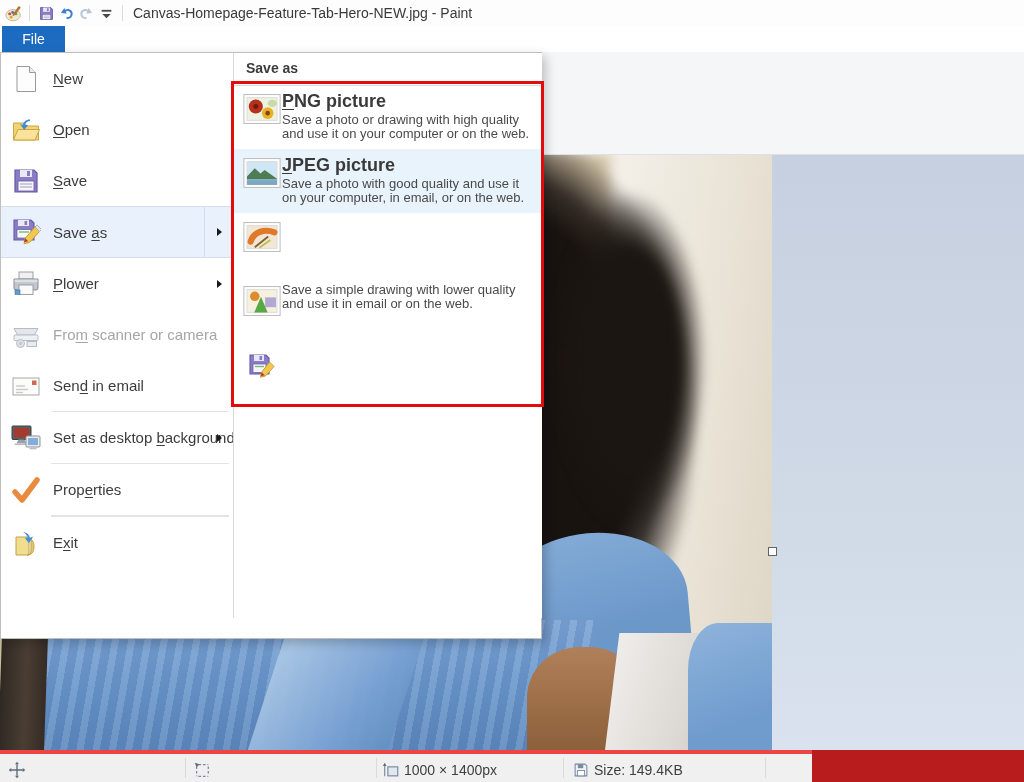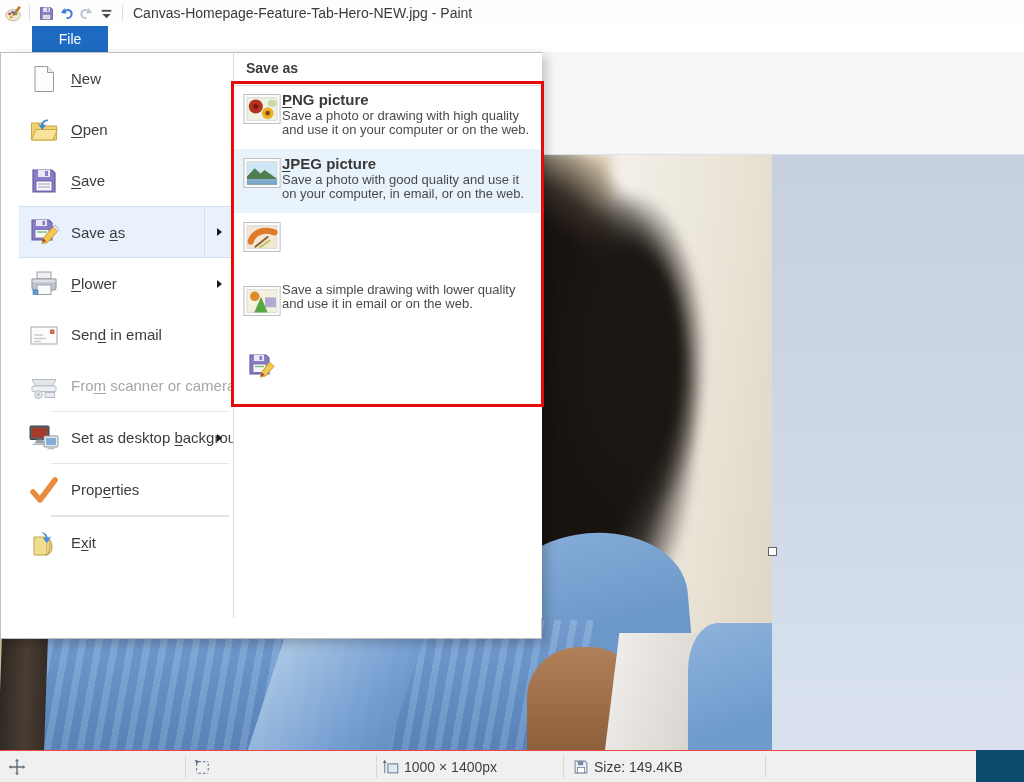--- a/index.html
+++ b/index.html
@@ -1,30 +1,30 @@
 <!DOCTYPE html>
 <html><head>
 <meta charset="utf-8">
 <style>
   html,body{margin:0;padding:0;background:#fff;font-family:"Liberation Sans",sans-serif;}
-  #app{position:relative;width:1024px;height:782px;overflow:hidden;background:#0c4a6e;}
+  #app{position:relative;width:1024px;height:782px;overflow:hidden;background:#b91c1c;}
   u{text-decoration:underline;text-underline-offset:2px;}
 
   
   #titlebar{position:absolute;left:0;top:0;width:1024px;height:26px;background:#fdfdfd;display:flex;align-items:center;}
   .qat-btn{width:20px;height:20px;display:flex;align-items:center;justify-content:center;flex:0 0 auto;}
   .qat-btn svg{width:17px;height:17px;}
   #paint-logo-btn{margin-left:3px;}
   .tb-sep{width:1px;height:16px;background:#dcdcdc;margin:0 6px;flex:0 0 auto;}
   #window-title{font-size:14px;color:#3a3a3a;margin-left:4px;white-space:nowrap;}
 
   
   #tabrow{position:absolute;left:0;top:26px;width:1024px;height:26px;background:#ffffff;}
-  #file-tab{position:absolute;left:2px;top:0;width:76px;height:26px;background:#1d6bc0;color:#fff;
-    font-size:14px;display:flex;align-items:center;justify-content:center;margin-left:30px;}
+  #file-tab{position:absolute;left:2px;top:0;width:63px;height:26px;background:#1d6bc0;color:#fff;
+    font-size:14px;display:flex;align-items:center;justify-content:center;}
 
   
   #ribbon{position:absolute;left:0;top:52px;width:1024px;height:102px;background:#f5f6f7;border-bottom:1px solid #dde1e7;}
 
   
   #canvas-area{position:absolute;left:0;top:155px;width:1024px;height:595px;background:linear-gradient(180deg,#c6d0e0 0%,#ccd6e4 40%,#d9e2ee 100%);}
   #photo{position:absolute;left:0;top:0;width:772px;height:595px;overflow:hidden;
     background:linear-gradient(97deg,#c3b28e 0%,#d3c6a9 15%,#e4dbc8 38%,#efe9dd 58%,#f3efe7 74%,#e9e3d6 88%,#ddd5c4 100%);}
   #photo .layer{position:absolute;}
   .tanband{left:495px;top:0;width:115px;height:520px;background:linear-gradient(180deg,rgba(188,166,124,.6),rgba(188,166,124,0));filter:blur(6px);}
@@ -46,44 +46,44 @@
   .denim-right{left:688px;top:468px;width:84px;height:130px;border-radius:36% 0 0 0;
     background:linear-gradient(160deg,#8fb4dc,#6f9bcd 75%);}
   .strap{left:0;top:478px;width:46px;height:120px;transform:rotate(2deg);
     background:linear-gradient(90deg,#2f2822,#4a3e34 55%,#352c25);}
   #resize-handle{position:absolute;left:768px;top:392px;width:7px;height:7px;background:#fff;border:1px solid #636363;}
 
   
   #dropdown{position:absolute;left:0;top:52px;width:542px;height:587px;background:#fff;border:1px solid #bfbfbf;
     box-sizing:border-box;box-shadow:4px 4px 10px rgba(0,0,0,.22);}
   #left-pane{position:absolute;left:0;top:0;width:232px;height:585px;}
-  .mrow{position:relative;height:51px;display:flex;align-items:center;padding-left:10px;box-sizing:border-box;margin-left:18px;}
+  .mrow{position:relative;height:51px;display:flex;align-items:center;padding-left:10px;box-sizing:border-box;}
   .mrow.selected{height:52px;background:#e9f2fc;border-top:1px solid #cfdef0;border-bottom:1px solid #cfdef0;}
   .mi-icon{width:30px;height:30px;margin-right:12px;flex:0 0 auto;}
   .mi-icon svg{width:30px;height:30px;}
   .mi-label{font-size:15px;color:#3c3c3c;white-space:nowrap;}
   .mrow.disabled .mi-label{color:#a6a6a6;}
   .mi-arrowcol{position:absolute;right:0;top:0;bottom:0;width:28px;display:flex;align-items:center;justify-content:center;}
   .mrow.selected .mi-arrowcol{border-left:1px solid #cfdef0;}
   .tri{width:0;height:0;border-left:5px solid #1a1a1a;border-top:4px solid transparent;border-bottom:4px solid transparent;}
   .msep{border-top:1px solid #e4e4e4;margin-left:50px;margin-right:4px;height:0;}
 
   #right-pane{position:absolute;left:232px;top:0;width:308px;height:565px;border-left:1px solid #dadada;background:#fff;}
   #submenu-header{height:25px;padding:7px 0 0 12px;font-size:14px;font-weight:bold;color:#3b3b3b;border-bottom:1px solid #dadada;box-sizing:content-box;}
   #submenu-items{position:absolute;left:0;top:32px;right:0;}
   .srow{position:relative;height:64px;box-sizing:border-box;padding:6px 8px 0 48px;}
   .srow.highlighted{background:#e9f3fc;}
   .s-icon{position:absolute;left:9px;top:9px;width:38px;height:30px;}
   .s-icon svg{width:38px;height:30px;}
-  .s-title{font-size:15px;font-weight:bold;color:#3a3a3a;margin-bottom:1px;}
+  .s-title{font-size:18px;font-weight:bold;color:#3a3a3a;margin-bottom:1px;}
   .s-desc{font-size:13px;color:#4a4a4a;line-height:14px;max-width:264px;}
   #red-box{position:absolute;left:-3px;top:28px;width:313px;height:326px;border:3px solid #e30b0b;box-sizing:border-box;z-index:5;pointer-events:none;}
 
   
-  #statusbar{position:absolute;left:0;top:750px;width:976px;height:32px;background:#f0f0f0;border-top:1px solid #ef4444;box-sizing:border-box;}
+  #statusbar{position:absolute;left:0;top:750px;width:812px;height:32px;background:#f0f0f0;border-top:4px solid #ef4444;box-sizing:border-box;}
   .sb-sep{position:absolute;top:4px;bottom:4px;width:1px;background:#d9d9d9;}
   .sb-icon{position:absolute;top:7px;width:18px;height:18px;}
   .sb-icon svg{width:18px;height:18px;}
   .sb-text{position:absolute;top:8px;font-size:14px;color:#3f3f3f;white-space:nowrap;}
 </style>
 </head>
 <body>
 
 <div id="app">
 
@@ -206,40 +206,40 @@
               <path d="M3 10 h24 v9 a2 2 0 0 1 -2 2 h-20 a2 2 0 0 1 -2 -2 z" fill="#c2c7cf" stroke="#878d96"></path>
               <rect x="3.6" y="10.6" width="22.8" height="2.6" fill="#dde0e5"></rect>
               <rect x="8" y="16" width="14" height="9.5" fill="#fafafa" stroke="#9aa0a8"></rect>
               <rect x="4" y="21" width="5" height="4.5" fill="#5d9fd4" stroke="#3d6f9c" stroke-width=".6"></rect>
             </svg></span>
     <span class="mi-label"><span class="pre"></span><u class="key">P</u><span class="post">lower</span></span>
     <span class="mi-arrowcol">
             <i class="tri"></i>
           </span>
   </div>
+        <div class="mrow disabled">
+    <span class="mi-icon"><svg viewBox="0 0 30 30">
+              <path d="M3 8.5 h24 l-3.5 6.5 H6.5 z" fill="#e3e7ec" stroke="#b7bcc4"></path>
+              <rect x="3" y="15" width="24" height="5.5" rx="1" fill="#eef1f4" stroke="#b7bcc4"></rect>
+              <circle cx="9.5" cy="23.5" r="4" fill="#dfe3e8" stroke="#b7bcc4"></circle>
+              <circle cx="9.5" cy="23.5" r="1.7" fill="#c3c9d1"></circle>
+              <rect x="16" y="21.5" width="9.5" height="5" fill="#e8ebef" stroke="#b7bcc4"></rect>
+            </svg></span>
+    <span class="mi-label"><span class="pre">Fro</span><u class="key">m</u><span class="post"> scanner or camera</span></span>
+
+  </div>
         <div class="mrow">
     <span class="mi-icon"><svg viewBox="0 0 30 30">
               <rect x="2" y="7" width="26" height="17" fill="#fcfcfa" stroke="#a8a8a8"></rect>
               <rect x="21" y="9.5" width="4.5" height="4.5" fill="#cf6a50"></rect>
               <line x1="5" y1="15" x2="14" y2="15" stroke="#c9c9c9" stroke-width="1.4"></line>
               <line x1="5" y1="18.5" x2="17" y2="18.5" stroke="#c9c9c9" stroke-width="1.4"></line>
               <line x1="5" y1="21.5" x2="12" y2="21.5" stroke="#c9c9c9" stroke-width="1.4"></line>
             </svg></span>
     <span class="mi-label"><span class="pre">Sen</span><u class="key">d</u><span class="post"> in email</span></span>
-
-  </div>
-        <div class="mrow disabled">
-    <span class="mi-icon"><svg viewBox="0 0 30 30">
-              <path d="M3 8.5 h24 l-3.5 6.5 H6.5 z" fill="#e3e7ec" stroke="#b7bcc4"></path>
-              <rect x="3" y="15" width="24" height="5.5" rx="1" fill="#eef1f4" stroke="#b7bcc4"></rect>
-              <circle cx="9.5" cy="23.5" r="4" fill="#dfe3e8" stroke="#b7bcc4"></circle>
-              <circle cx="9.5" cy="23.5" r="1.7" fill="#c3c9d1"></circle>
-              <rect x="16" y="21.5" width="9.5" height="5" fill="#e8ebef" stroke="#b7bcc4"></rect>
-            </svg></span>
-    <span class="mi-label"><span class="pre">Fro</span><u class="key">m</u><span class="post"> scanner or camera</span></span>
 
   </div>
         <div class="msep"></div>
         <div class="mrow">
     <span class="mi-icon"><svg viewBox="0 0 30 30">
               <rect x="1" y="3" width="19" height="13.5" rx="1" fill="#5a5f66" stroke="#3c4046"></rect>
               <rect x="3" y="5" width="15" height="9.5" fill="#a5392b"></rect>
               <path d="M7.5 16.5 l-2 4 h10 l-2 -4z" fill="#9aa0a8"></path>
               <rect x="3.5" y="20.5" width="14" height="1.6" fill="#b9bec6"></rect>
               <rect x="15" y="13" width="14" height="11" rx="1" fill="#e7ebf1" stroke="#8f949b"></rect>

